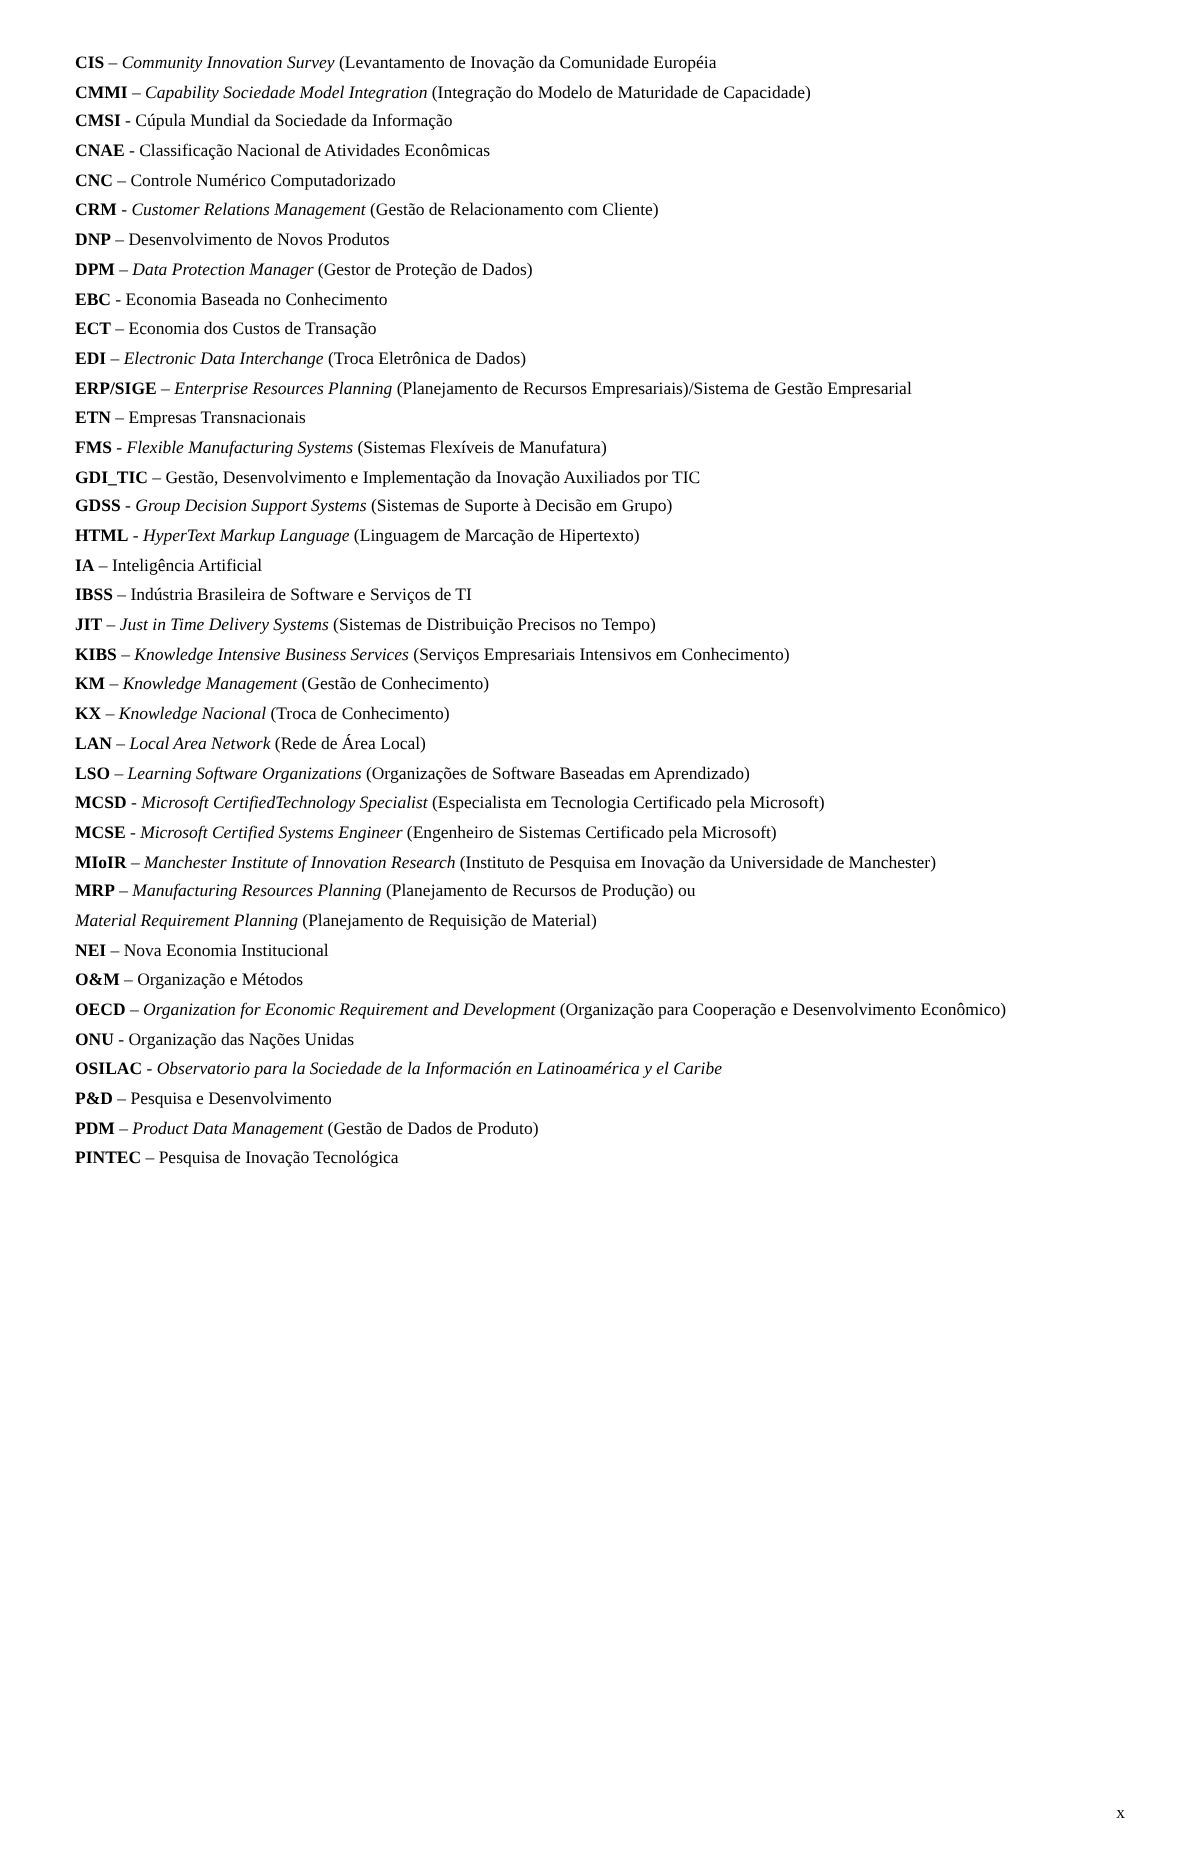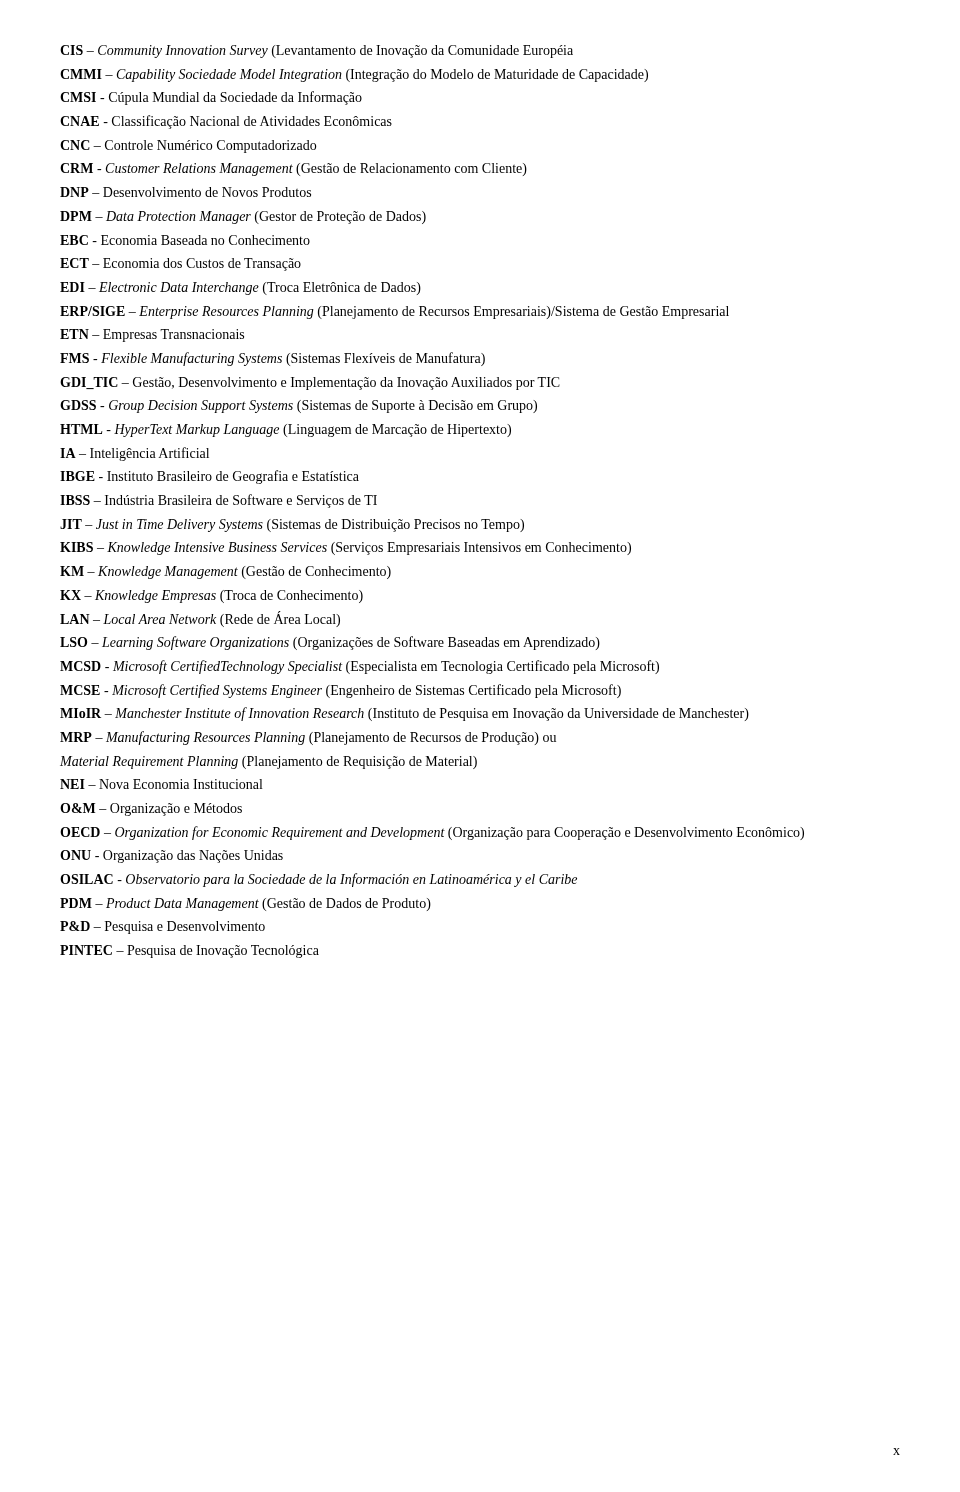--- a/index.html
+++ b/index.html
@@ -40,36 +40,35 @@
     <p><strong>EBC</strong> - Economia Baseada no Conhecimento</p>
     <p><strong>ECT</strong> – Economia dos Custos de Transação</p>
     <p><strong>EDI</strong> – <em>Electronic Data Interchange</em> (Troca Eletrônica de Dados)</p>
     <p><strong>ERP/SIGE</strong> – <em>Enterprise Resources Planning</em> (Planejamento de Recursos Empresariais)/Sistema de Gestão Empresarial</p>
     <p><strong>ETN</strong> – Empresas Transnacionais</p>
     <p><strong>FMS</strong> - <em>Flexible Manufacturing Systems</em> (Sistemas Flexíveis de Manufatura)</p>
     <p><strong>GDI_TIC</strong> – Gestão, Desenvolvimento e Implementação da Inovação Auxiliados por TIC</p>
     <p><strong>GDSS</strong> - <em>Group Decision Support Systems</em> (Sistemas de Suporte à Decisão em Grupo)</p>
     <p><strong>HTML</strong> - <em>HyperText Markup Language</em> (Linguagem de Marcação de Hipertexto)</p>
     <p><strong>IA</strong> – Inteligência Artificial</p>
-    <p><strong>IBGE</strong> - Instituto Brasileiro de Geografia e Estatística</p>
     <p><strong>IBSS</strong> – Indústria Brasileira de Software e Serviços de TI</p>
     <p><strong>JIT</strong> – <em>Just in Time Delivery Systems</em> (Sistemas de Distribuição Precisos no Tempo)</p>
     <p><strong>KIBS</strong> – <em>Knowledge Intensive Business Services</em> (Serviços Empresariais Intensivos em Conhecimento)</p>
     <p><strong>KM</strong> – <em>Knowledge Management</em> (Gestão de Conhecimento)</p>
-    <p><strong>KX</strong> – <em>Knowledge Empresas</em> (Troca de Conhecimento)</p>
+    <p><strong>KX</strong> – <em>Knowledge Nacional</em> (Troca de Conhecimento)</p>
     <p><strong>LAN</strong> – <em>Local Area Network</em> (Rede de Área Local)</p>
     <p><strong>LSO</strong> – <em>Learning Software Organizations</em> (Organizações de Software Baseadas em Aprendizado)</p>
     <p><strong>MCSD</strong> - <em>Microsoft CertifiedTechnology Specialist</em> (Especialista em Tecnologia Certificado pela Microsoft)</p>
     <p><strong>MCSE</strong> - <em>Microsoft Certified Systems Engineer</em> (Engenheiro de Sistemas Certificado pela Microsoft)</p>
     <p><strong>MIoIR</strong> – <em>Manchester Institute of Innovation Research</em> (Instituto de Pesquisa em Inovação da Universidade de Manchester)</p>
     <p><strong>MRP</strong> – <em>Manufacturing Resources Planning</em> (Planejamento de Recursos de Produção) ou </p>
     <p><em>Material Requirement Planning</em> (Planejamento de Requisição de Material)</p>
     <p><strong>NEI</strong> – Nova Economia Institucional</p>
     <p><strong>O&amp;M</strong> – Organização e Métodos</p>
     <p><strong>OECD</strong> – <em>Organization for Economic Requirement and Development</em> (Organização para Cooperação e Desenvolvimento Econômico)</p>
     <p><strong>ONU</strong> - Organização das Nações Unidas</p>
     <p><strong>OSILAC</strong> - <em>Observatorio para la Sociedade de la Información en Latinoamérica y el Caribe</em></p>
+    <p><strong>P&amp;D</strong> – Pesquisa e Desenvolvimento</p>
     <p><strong>PDM</strong> – <em>Product Data Management</em> (Gestão de Dados de Produto)</p>
-    <p><strong>P&amp;D</strong> – Pesquisa e Desenvolvimento</p>
     <p><strong>PINTEC</strong> – Pesquisa de Inovação Tecnológica</p>
   </div>
 
 <div class="page-number">x</div>
 
 </body></html>

